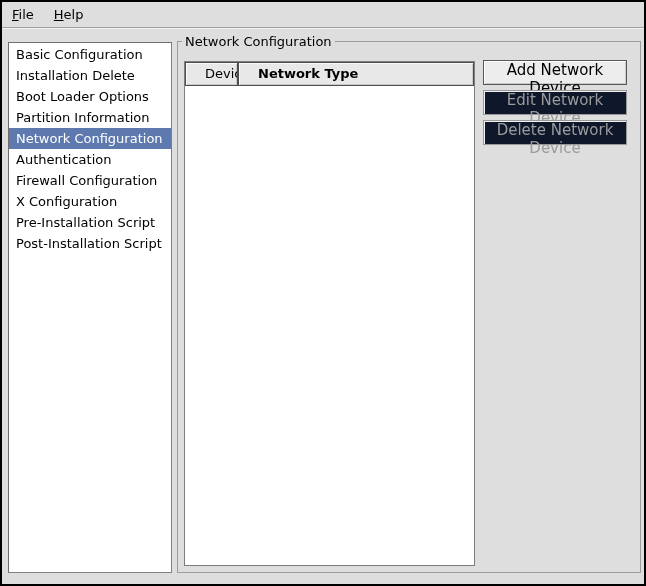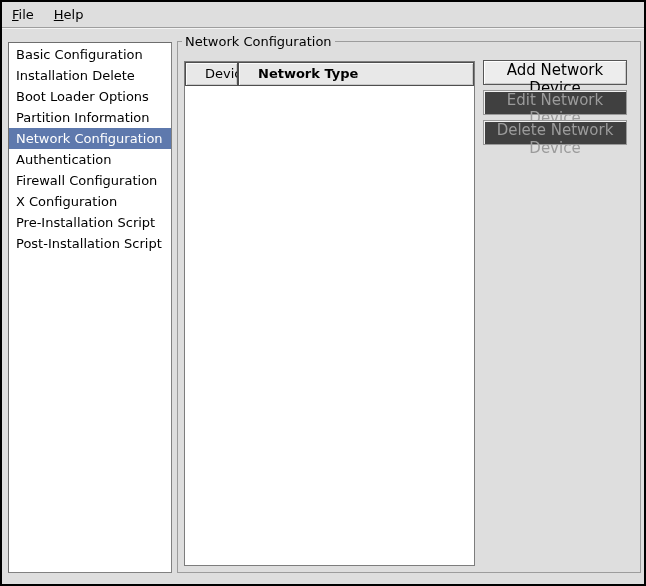--- a/index.html
+++ b/index.html
@@ -100,21 +100,21 @@
     font-family: "DejaVu Sans", "Liberation Sans", sans-serif;
     font-size: 15px;
     color: #000;
     background: #ededed;
     border: 1px solid #565656;
     box-shadow: inset 1px 1px 0 #ffffff, inset -1px -1px 0 #c8c8c8;
     cursor: default;
   }
   .btn.disabled {
     color: #9b9b9b;
-    background: #404040;
+    background: #0f172a;
     border-color: #999999;
     box-shadow: inset 1px 1px 0 #f2f2f2;
   }
 </style>
 </head>
 <body>
 
 <div class="window">
 
   <div class="menubar">

